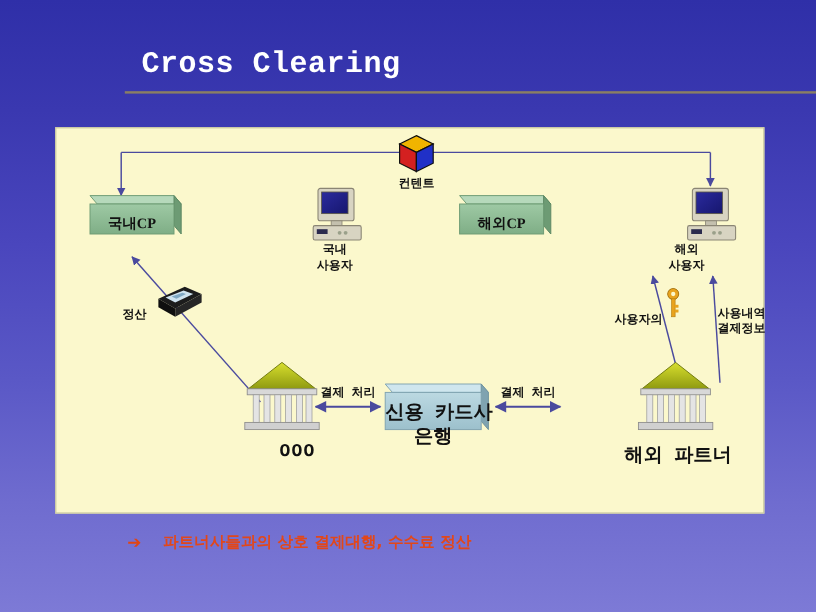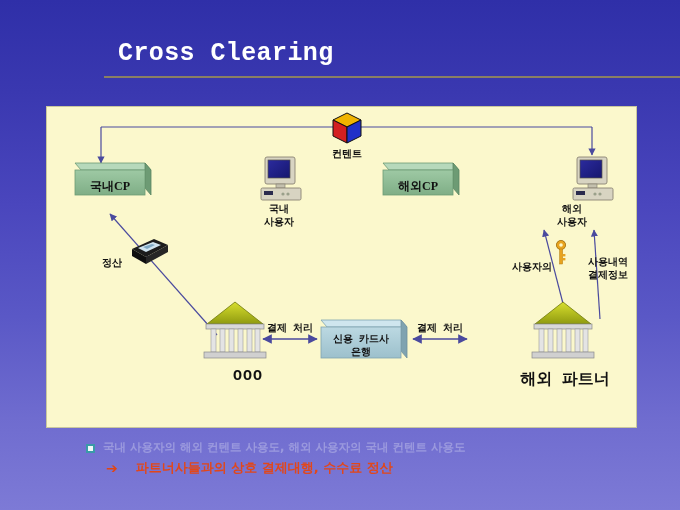--- a/index.html
+++ b/index.html
@@ -321,40 +321,36 @@
     <div class="dlabel" style="left:200px; top:97px; width:64px;text-align:center;">국내
 사용자</div>
 
     <div class="dlabel" style="left:493px; top:97px; width:64px;">해외
 사용자</div>
 
     <div class="dlabel" style="left:45px; top:151px; width:40px;">정산</div>
 
     <div class="dlabel" style="left:456px; top:155px; width:58px;">사용자의</div>
 
-    <div class="dlabel" style="left:531px; top:150px; width:60px; text-align:center;">사용내역
+    <div class="dlabel" style="left:531px; top:150px; width:60px; text-align:right;">사용내역
 결제정보</div>
 
     <div class="dlabel" style="left:212px; top:216px; width:62px;">결제 처리</div>
 
     <div class="dlabel" style="left:362px; top:216px; width:62px;">결제 처리</div>
 
-    <div class="dlabel" style="left:274px; top:227px; width:80px; font-size:10px;">신용 카드사
+    <div class="dlabel" style="left:274px; top:227px; width:80px; font-size:16px;">신용 카드사
 은행</div>
 
     <div class="dlabel" style="left:170px; top:261px; width:62px; font-size:15px; letter-spacing:1px;">OOO</div>
 
     <div class="dlabel" style="left:470px; top:263px; width:96px; font-size:16px;">해외 파트너</div>
 
   </div>
 
   <div id="bullets">
-    <div class="bullet-row-1">
-      <div class="sq-bullet"></div>
-      <div id="bullet1-text">국내 사용자의 해외 컨텐트 사용도, 해외 사용자의 국내 컨텐트 사용도</div>
-    </div>
     <div class="bullet-row-2">
       <div class="arrow-bullet">➔</div>
       <div id="bullet2-text">파트너사들과의 상호 결제대행, 수수료 정산</div>
     </div>
   </div>
 
 </div>
 
 </body></html>

